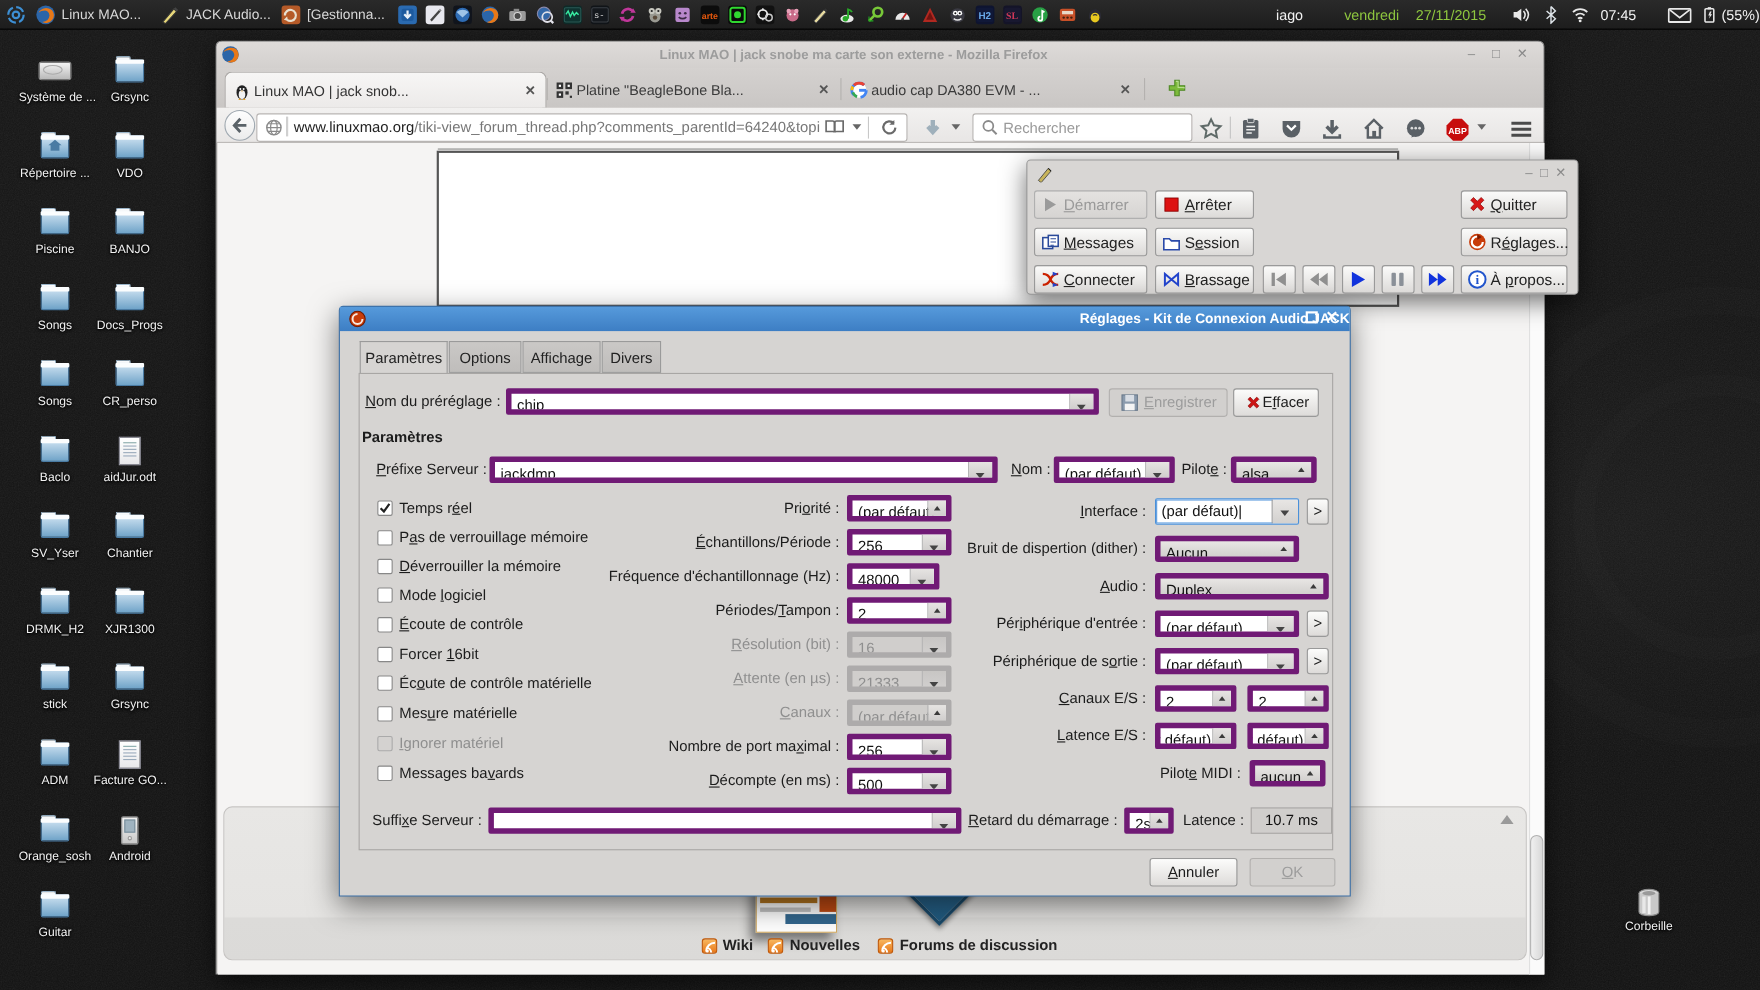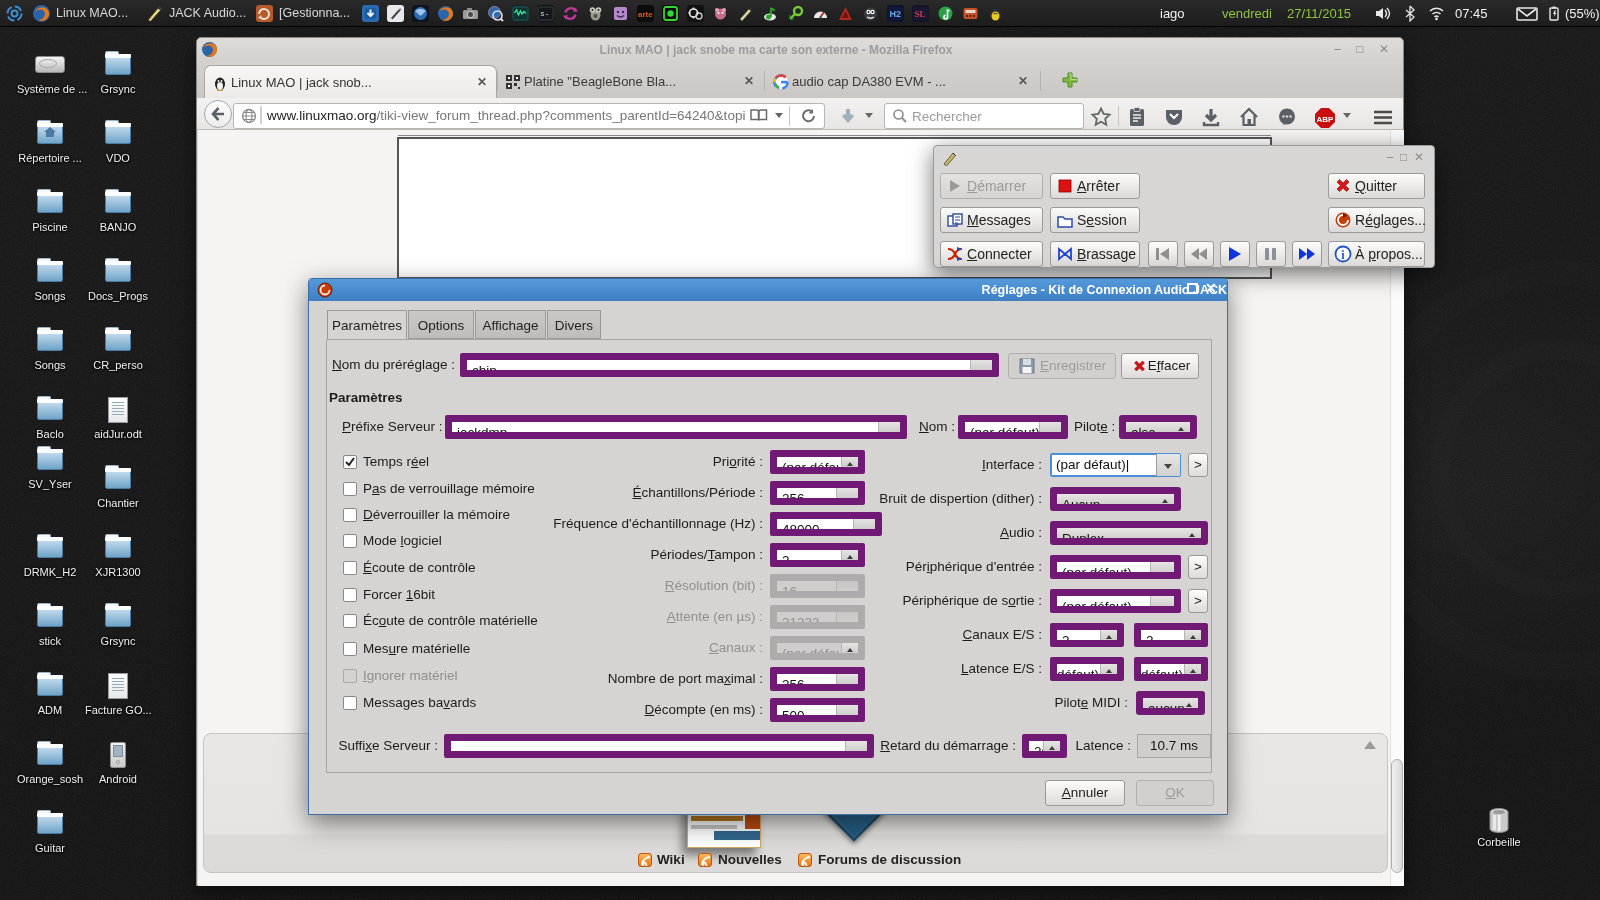--- a/index.html
+++ b/index.html
@@ -55,21 +55,21 @@
 #lcd div { position:absolute; white-space:nowrap; }
 
 
 #dlg { left:308px; top:278px; width:920px; height:537px; background:#d6d4d2; border:1px solid #3a6ea5; box-shadow:0 8px 26px rgba(0,0,0,0.5); }
 #dlg .title { position:absolute; left:0; top:0; width:100%; height:22px; background:linear-gradient(#569adb,#3d7ec4); color:#fff; font-weight:bold; font-size:12.5px; text-align:right; line-height:22px; }
 .dtab { position:absolute; top:31px; height:29px; background:linear-gradient(#cac8c6,#bfbdbb); border:1px solid #9a9a9a; font-size:13.5px; color:#222; text-align:center; }
 .dtab.active { background:#d6d4d2; border-bottom:1px solid #d6d4d2; height:30px; }
 #pane { position:absolute; left:17px; top:60px; width:886px; height:434px; border:1px solid #a8a6a4; }
 .lab { position:absolute; font-size:13.5px; color:#1c1c1c; white-space:nowrap; }
 .lab.dis { color:#8f8f8f; }
-.field { position:absolute; background:#fff; border:7px solid #701a75; border-radius:2px; height:24px; font-size:13.5px; color:#111; line-height:22px; padding-left:5px; overflow:hidden; white-space:nowrap; }
+.field { position:absolute; background:#fff; border:5px solid #701a75; border-radius:2px; height:24px; font-size:13.5px; color:#111; line-height:22px; padding-left:5px; overflow:hidden; white-space:nowrap; }
 .field.dis { background:#d0cecc; color:#8f8f8f; border-color:#adabab; }
 .field.gspin { background:linear-gradient(#e8e6e4,#d2d0ce); border-radius:3px; }
 .combo-arrow { position:absolute; width:22px; border-left:1px solid #b5b5b5; top:0; bottom:0; right:0; }
 .arr { position:absolute; width:0; height:0; }
 .btn { position:absolute; height:26px; background:linear-gradient(#fcfcfb,#dddbd9); border:1px solid #999; border-radius:3px; font-size:13.5px; color:#1c1c1c; text-align:center; }
 .btn.dis { color:#9c9c9c; background:#d2d0ce; border-color:#b2b0ae; }
 .cb { position:absolute; width:14px; height:14px; background:#fff; border:1px solid #888; border-radius:2px; }
 .cb.dis { background:#d4d2d0; border-color:#aaa; }
 u { text-decoration:underline; }
 </style>
@@ -156,21 +156,21 @@
       </div>
       <div class="lbl">Baclo</div>
     </div>
   <div class="dicon" style="left:85px;top:397px;">
       <div class="glyph">
         <div style="position:absolute;left:5px;top:0;width:20px;height:26px;background:linear-gradient(#ffffff,#e8e8ea);border:1px solid #9a9aa5;"></div>
         <div style="position:absolute;left:9px;top:5px;width:12px;height:1px;background:#8aa;box-shadow:0 3px 0 #9ab,0 6px 0 #9ab,0 9px 0 #9ab,0 12px 0 #9ab;"></div>
       </div>
       <div class="lbl">aidJur.odt</div>
     </div>
-  <div class="dicon" style="left:17px;top:447px;">
+  <div class="dicon" style="left:17px;top:466px;">
       <div class="glyph">
         <div class="folder"></div>
       </div>
       <div class="lbl">SV_Yser</div>
     </div>
   <div class="dicon" style="left:85px;top:466px;">
       <div class="glyph">
         <div class="folder"></div>
       </div>
       <div class="lbl">Chantier</div>
@@ -539,21 +539,21 @@
       <div class="lab" style="top:362px;left:54px;">Mes<u>u</u>re matérielle</div>
       <div class="cb dis" style="left:34px;top:390px;"></div>
       <div class="lab dis" style="top:389px;left:54px;"><u>I</u>gnorer matériel</div>
       <div class="cb" style="left:34px;top:417px;"></div>
       <div class="lab" style="top:416px;left:54px;">Messages ba<u>v</u>ards</div>
       <div class="lab" style="top:175px;right:464px;">Pri<u>o</u>rité :</div>
       <div class="field" style="left:461px;top:171px;width:95px;height:24px;">(par défaut)<div class="combo-arrow" style="width:17px;background:linear-gradient(#e6e4e2,#d0cecd);"></div><div class="arr" style="right:5px;top:5px;border-left:3.5px solid transparent;border-right:3.5px solid transparent;border-bottom:4.5px solid #3a3a3a;"></div><div class="arr" style="right:5px;top:14px;border-left:4px solid transparent;border-right:4px solid transparent;border-top:5px solid #444;"></div></div>
       <div class="lab" style="top:206px;right:464px;"><u>É</u>chantillons/Période :</div>
       <div class="field" style="left:461px;top:202px;width:95px;height:24px;">256<div class="combo-arrow" style="background:linear-gradient(#e6e4e2,#d0cecd);"></div><div class="arr" style="right:7px;top:10px;border-left:4px solid transparent;border-right:4px solid transparent;border-top:5px solid #444;"></div></div>
       <div class="lab" style="top:237px;right:464px;">Fréquence d'échantillonnage (Hz) :</div>
-      <div class="field" style="left:461px;top:233px;width:112px;height:24px;">48000<div class="combo-arrow" style="background:linear-gradient(#e6e4e2,#d0cecd);"></div><div class="arr" style="right:7px;top:10px;border-left:4px solid transparent;border-right:4px solid transparent;border-top:5px solid #444;"></div></div>
+      <div class="field" style="left:461px;top:233px;width:84px;height:24px;">48000<div class="combo-arrow" style="background:linear-gradient(#e6e4e2,#d0cecd);"></div><div class="arr" style="right:7px;top:10px;border-left:4px solid transparent;border-right:4px solid transparent;border-top:5px solid #444;"></div></div>
       <div class="lab" style="top:268px;right:464px;">Périodes/<u>T</u>ampon :</div>
       <div class="field" style="left:461px;top:264px;width:95px;height:24px;">2<div class="combo-arrow" style="width:17px;background:linear-gradient(#e6e4e2,#d0cecd);"></div><div class="arr" style="right:5px;top:5px;border-left:3.5px solid transparent;border-right:3.5px solid transparent;border-bottom:4.5px solid #3a3a3a;"></div><div class="arr" style="right:5px;top:14px;border-left:4px solid transparent;border-right:4px solid transparent;border-top:5px solid #444;"></div></div>
       <div class="lab dis" style="top:299px;right:464px;"><u>R</u>ésolution (bit) :</div>
       <div class="field dis" style="left:461px;top:295px;width:95px;height:24px;">16<div class="combo-arrow" style="background:linear-gradient(#c8c6c4,#d0cecd);"></div><div class="arr" style="right:7px;top:10px;border-left:4px solid transparent;border-right:4px solid transparent;border-top:5px solid #444;"></div></div>
       <div class="lab dis" style="top:330px;right:464px;"><u>A</u>ttente (en µs) :</div>
       <div class="field dis" style="left:461px;top:326px;width:95px;height:24px;">21333<div class="combo-arrow" style="background:linear-gradient(#c8c6c4,#d0cecd);"></div><div class="arr" style="right:7px;top:10px;border-left:4px solid transparent;border-right:4px solid transparent;border-top:5px solid #444;"></div></div>
       <div class="lab dis" style="top:361px;right:464px;"><u>C</u>anaux :</div>
       <div class="field dis" style="left:461px;top:357px;width:95px;height:24px;">(par défaut)<div class="combo-arrow" style="width:17px;background:linear-gradient(#e6e4e2,#d0cecd);"></div><div class="arr" style="right:5px;top:5px;border-left:3.5px solid transparent;border-right:3.5px solid transparent;border-bottom:4.5px solid #3a3a3a;"></div><div class="arr" style="right:5px;top:14px;border-left:4px solid transparent;border-right:4px solid transparent;border-top:5px solid #444;"></div></div>
       <div class="lab" style="top:392px;right:464px;">Nombre de port ma<u>x</u>imal :</div>
       <div class="field" style="left:461px;top:388px;width:95px;height:24px;">256<div class="combo-arrow" style="background:linear-gradient(#e6e4e2,#d0cecd);"></div><div class="arr" style="right:7px;top:10px;border-left:4px solid transparent;border-right:4px solid transparent;border-top:5px solid #444;"></div></div>

